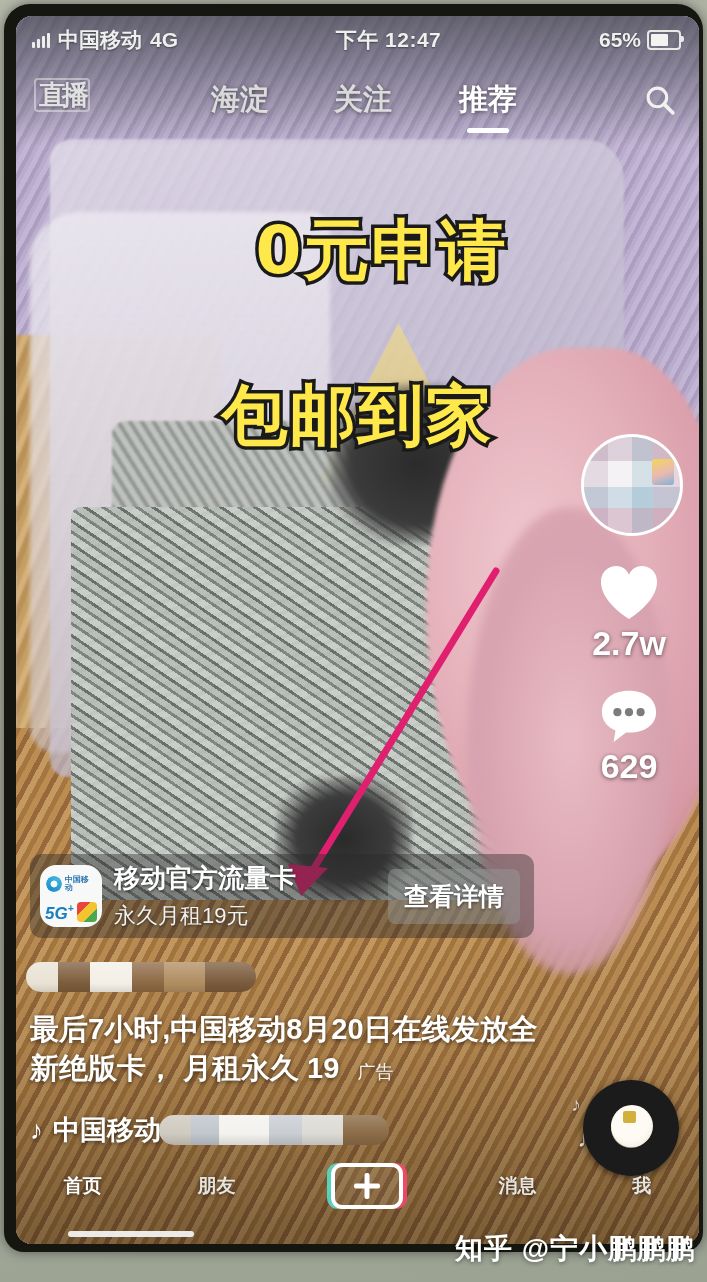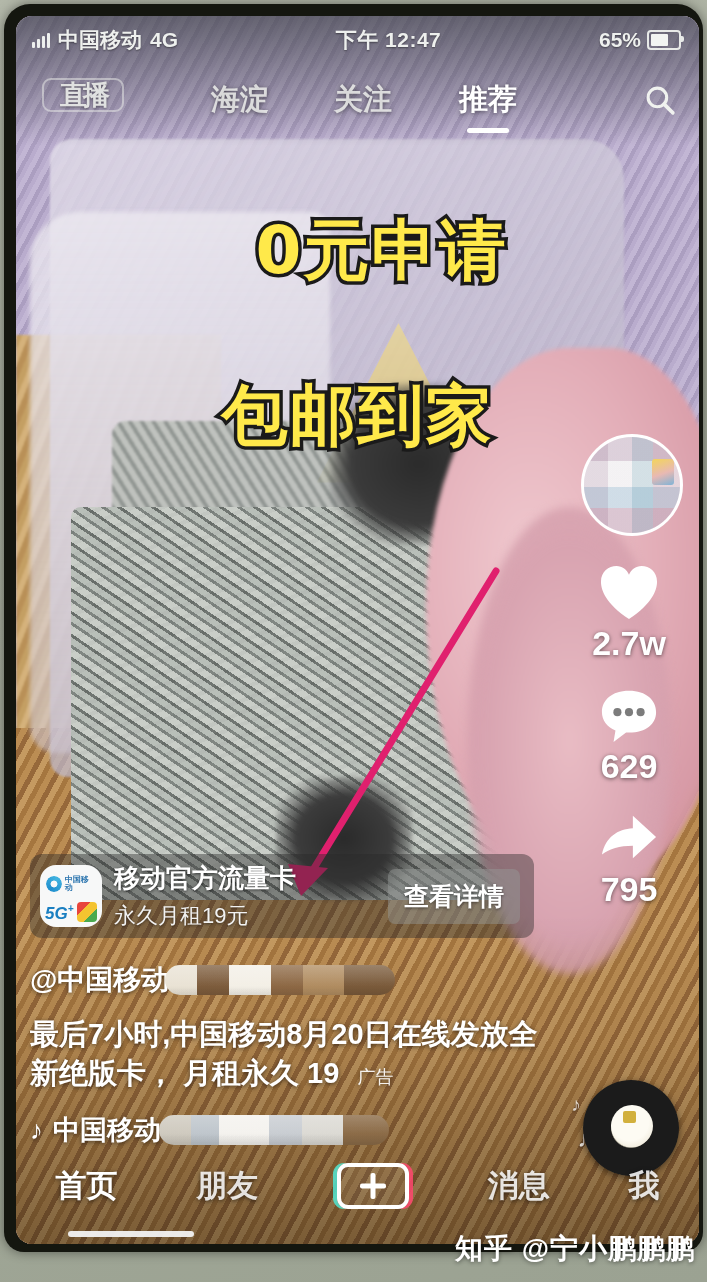--- a/index.html
+++ b/index.html
@@ -132,24 +132,24 @@
   .batt::after{content:"";position:absolute;right:-5px;top:4px;width:3px;height:6px;
     background:#e8eae8;border-radius:0 2px 2px 0;}
   .batt > span{position:absolute;left:2px;top:2px;bottom:2px;background:#f2f4f2;border-radius:1px;}
 
   
   .topnav{
     position:absolute;left:0;top:58px;width:683px;height:62px;
     display:flex;align-items:center;color:#e9ebe8;
   }
   .live-btn{
-    position:absolute;left:26px;top:4px;font-size:27px;font-weight:bold;
+    position:absolute;left:18px;top:4px;font-size:27px;font-weight:bold;
     color:#e7e9e6;letter-spacing:-4px;opacity:.92;
     text-shadow:0 1px 3px rgba(0,0,0,.5);
-    padding:1px 16px;border:2px solid rgba(235,237,234,.55);border-radius:9px;
+    padding:1px 3px;border:2px solid rgba(235,237,234,.55);border-radius:4px;
     line-height:1.05;
   }
   .tab{
     position:absolute;top:6px;font-size:29px;font-weight:bold;
     color:rgba(238,240,237,.85);text-shadow:0 1px 4px rgba(0,0,0,.5);
   }
   .tab.active{color:#ffffff;}
   .tab .ul{
     position:absolute;left:50%;transform:translateX(-50%);bottom:-13px;
     width:42px;height:5px;background:#fff;border-radius:3px;
@@ -302,21 +302,21 @@
       linear-gradient(180deg,rgba(255,255,255,.2),rgba(0,0,0,.12));
     background-blend-mode:overlay;
   }
 
   
   .tabbar{
     position:absolute;left:0;bottom:26px;width:683px;height:64px;
     display:flex;align-items:center;justify-content:space-around;
   }
   .tabbar .t{
-    color:rgba(255,255,255,.86);font-size:31px;font-weight:bold;
+    color:rgba(255,255,255,.86);font-size:19px;font-weight:bold;
     text-shadow:0 1px 4px rgba(0,0,0,.6);
   }
   .tabbar .t.active{color:#ffffff;}
   .plus-btn{
     position:relative;width:72px;height:46px;border-radius:11px;
     border:4px solid #ffffff;box-sizing:border-box;
     background:rgba(255,255,255,.06);
     box-shadow:-4px 0 0 0 rgba(80,230,210,.85), 4px 0 0 0 rgba(255,70,110,.85);
   }
   .plus-btn::before,.plus-btn::after{
@@ -426,26 +426,20 @@
         <div class="metric">
           <svg class="ic" viewBox="0 0 64 60">
             <path d="M32 4 C14 4 4 14 4 26 C4 34 9 41 18 45 L16 57 L29 47 C30 47 31 47 32 47 C50 47 60 38 60 26 C60 14 50 4 32 4 Z" fill="#ffffff"></path>
             <circle cx="20" cy="26" r="4.2" fill="#7c7c7c"></circle>
             <circle cx="32" cy="26" r="4.2" fill="#7c7c7c"></circle>
             <circle cx="44" cy="26" r="4.2" fill="#7c7c7c"></circle>
           </svg>
           <span class="num">629</span>
         </div>
 
-        <div class="metric">
-          <svg class="ic" viewBox="0 0 64 60">
-            <path d="M4 46 C8 28 20 20 36 19 L36 6 L60 28 L36 50 L36 37 C22 37 12 40 4 46 Z" fill="#ffffff"></path>
-          </svg>
-          <span class="num">795</span>
-        </div>
       </div>
 
       <div class="note2">♪</div>
       <div class="note">♫</div>
       <div class="disc-wrap">
         <div class="disc">
           <div class="label"></div>
         </div>
       </div>
 
@@ -460,21 +454,20 @@
         </div>
         <div class="ad-text">
           <div class="ad-title">移动官方流量卡</div>
           <div class="ad-sub">永久月租19元</div>
         </div>
         <div class="ad-btn">查看详情</div>
       </div>
 
       <div class="caption">
         <div class="cap-row">
-          <span>@中国移动</span>
           <span class="mosaic-blk" style="width:230px"></span>
         </div>
         <div class="desc">
           <span>最后7小时,中国移动8月20日在线发放全新绝版卡， 月租永久 19</span>
           <span class="ad-tag">广告</span>
         </div>
       </div>
 
       <div class="music-row">
         <span class="music-note">♪</span>

